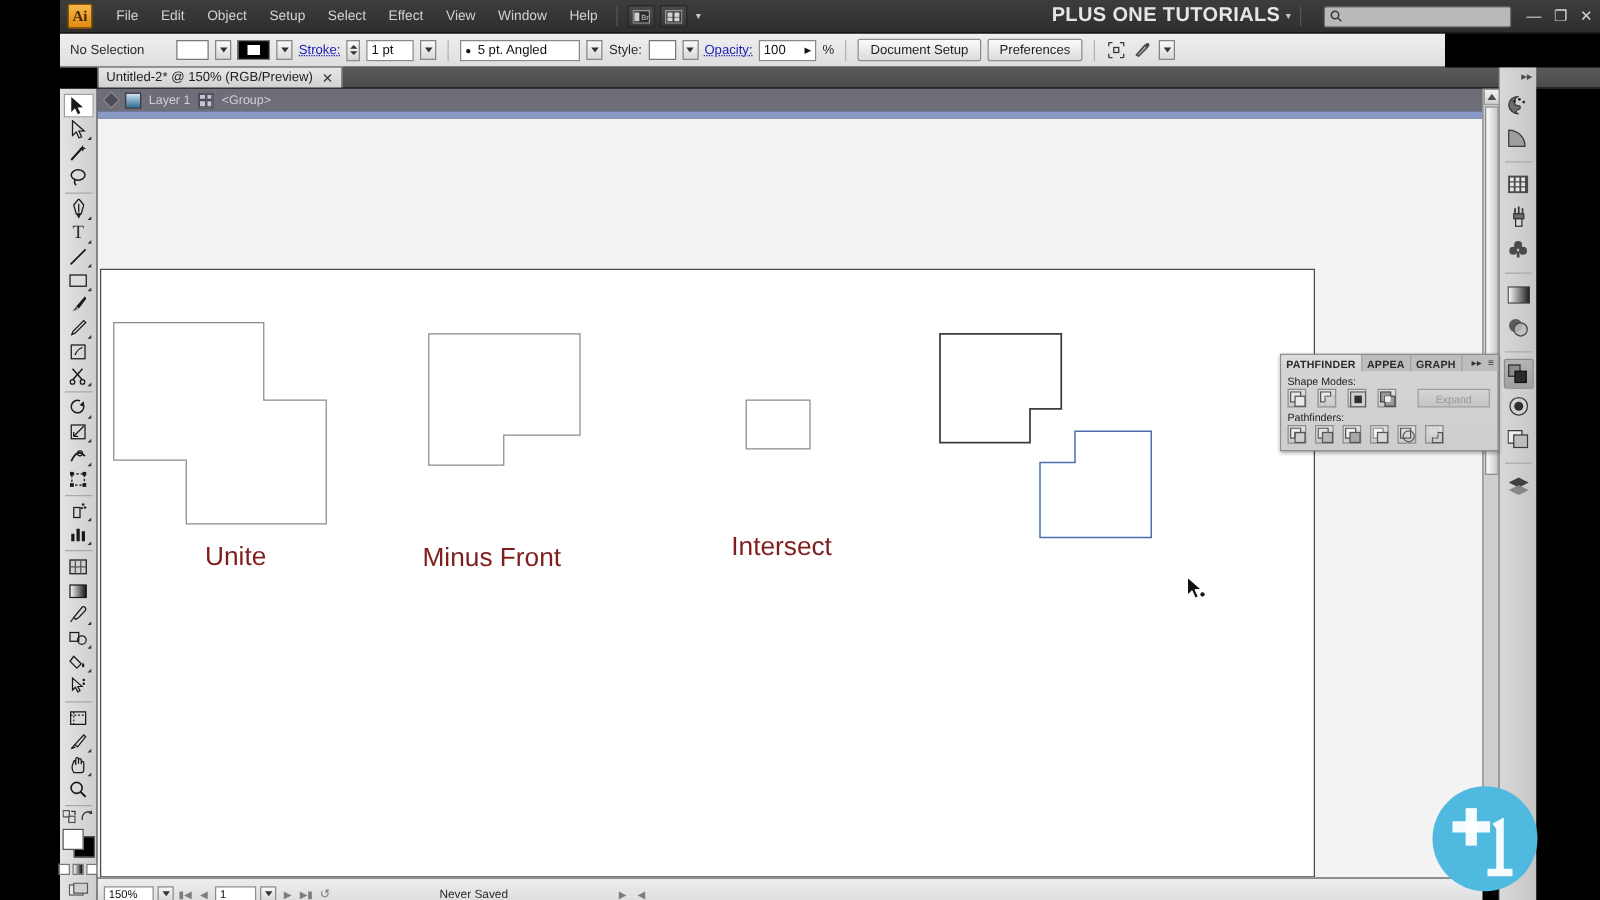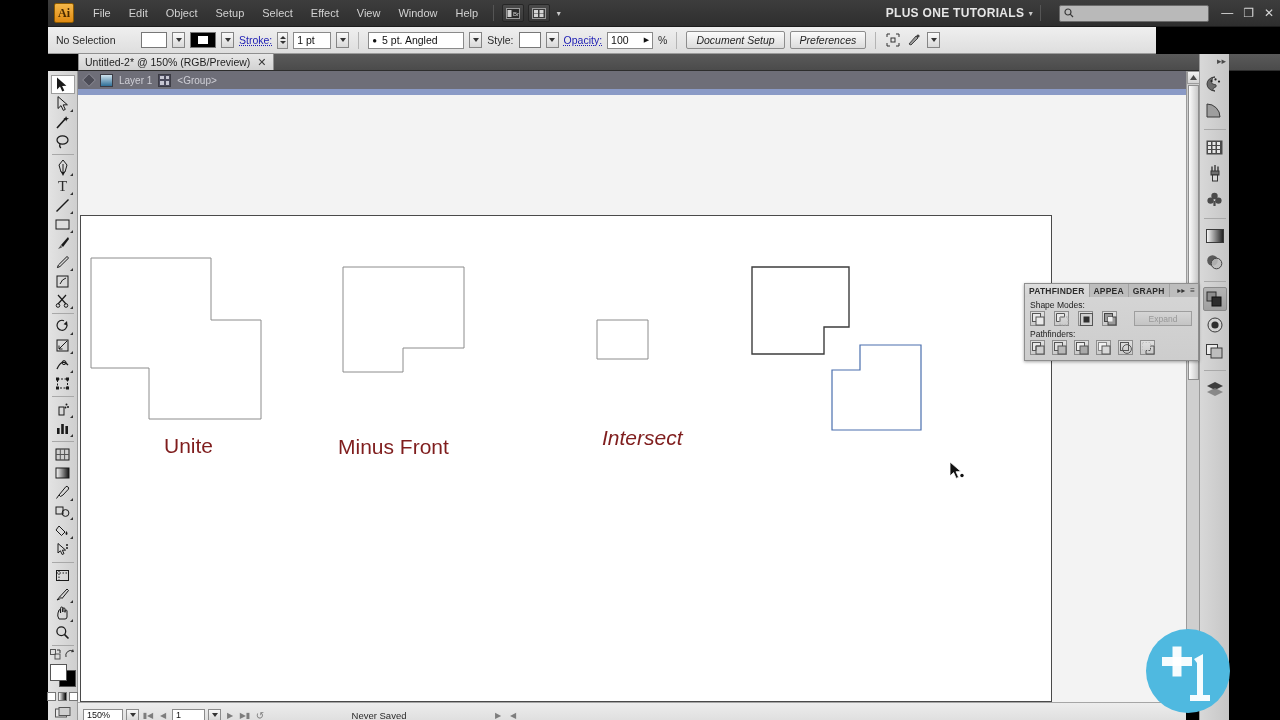--- a/index.html
+++ b/index.html
@@ -28,21 +28,21 @@
   }
   .mb-sep { width:1px; height:16px; background:#555; margin:0 6px; }
   .mb-btn {
     width:22px; height:18px; margin:0 2px;
     background:linear-gradient(#4a4a4a,#383838);
     border:1px solid #262626; border-radius:2px;
     display:flex; align-items:center; justify-content:center;
   }
   .mb-caret { color:#c8c8c8; font-size:7px; margin-left:3px; }
   .mb-right { margin-left:auto; display:flex; align-items:center; padding-right:6px; }
-  .workspace-name { color:#e6e6e6; font-size:12px; font-weight:bold; letter-spacing:.3px; }
+  .workspace-name { color:#e6e6e6; font-size:16px; font-weight:bold; letter-spacing:.3px; }
   .searchbox {
     width:150px; height:17px; margin-left:12px;
     background:#b9b9b9; border:1px solid #6a6a6a; border-radius:2px;
     display:flex; align-items:center; padding-left:4px;
   }
   .win-btns { display:flex; align-items:center; margin-left:12px; gap:10px; color:#d6d6d6; font-size:12px; }
 
   
   .controlbar {
     position:absolute; left:48px; top:27px; width:1108px; height:27px;
@@ -70,21 +70,21 @@
     display:flex; align-items:center; padding:0 3px; font-size:10.5px; color:#111;
   }
   .stepper { width:11px; height:17px; background:linear-gradient(#fafafa,#d5d5d5); border:1px solid #8a8a8a;
      display:flex; flex-direction:column; align-items:center; justify-content:center; gap:2px;}
   .stepper i { width:0;height:0;border-left:3px solid transparent;border-right:3px solid transparent; }
   .st-up { border-bottom:3px solid #333; }
   .st-dn { border-top:3px solid #333; }
   .btn3d {
     height:18px; padding:0 9px; background:linear-gradient(#fbfbfb,#dcdcdc);
     border:1px solid #8d8d8d; border-radius:2px; font-size:10.5px; color:#1f1f1f;
-    display:flex; align-items:center;font-style:italic;
+    display:flex; align-items:center;
   }
   .cb-sep { width:1px; height:17px; background:#b4b4b4; margin:0 4px; }
   .icon-sq { width:16px; height:16px; display:flex; align-items:center; justify-content:center; }
 
   
   .tabbar {
     position:absolute; left:78px; top:54px; width:1202px; height:17px;
     background:linear-gradient(#5a5a5a,#4b4b4b); border-bottom:1px solid #2d2d2d;
     display:flex; align-items:flex-end;
   }
@@ -343,21 +343,21 @@
     <svg class="shape-svg" viewBox="0 0 1108 607">
       <polygon id="sh0" fill="none" stroke-width="1" points="13,163 133,163 133,225 183,225 183,324 71,324 71,273 13,273" stroke="#8c8c8c"></polygon>
       <polygon id="sh1" fill="none" stroke-width="1" points="265,172 386,172 386,253 325,253 325,277 265,277" stroke="#8c8c8c"></polygon>
       <polygon id="sh2" fill="none" stroke-width="1" points="519,225 570,225 570,264 519,264" stroke="#8c8c8c"></polygon>
       <polygon id="sh3" fill="none" stroke-width="1.4" points="674,172 771,172 771,232 746,232 746,259 674,259" stroke="#3d3d3d"></polygon>
       <polygon id="sh4" fill="none" stroke-width="1.2" points="782,250 843,250 843,335 754,335 754,275 782,275" stroke="#4a6fae"></polygon>
     </svg>
 
     <div class="shape-label" id="lb0" style="left: 86px; top: 339px;">Unite</div>
     <div class="shape-label" id="lb1" style="left: 260px; top: 340px;">Minus Front</div>
-    <div class="shape-label" id="lb2" style="left: 524px; top: 331px; font-style: italic;">Intersect</div>
+    <div class="shape-label" id="lb2" style="left: 507px; top: 331px;">Intersect</div>
 
     <svg class="cursor" width="18" height="22" viewBox="0 0 18 22">
       <path d="M1 1 L1 15 L4.6 11.6 L7.2 17.4 L9.6 16.3 L7 10.7 L12 10.6 Z" fill="#111" stroke="#fff" stroke-width="0.8"></path>
       <circle cx="13" cy="14.5" r="1.7" fill="#111"></circle>
     </svg>
   </div>
 
   <div class="vscroll">
     <div class="thumb" style="top:14px"></div>
     <div class="vs-btn" style="top:0">

